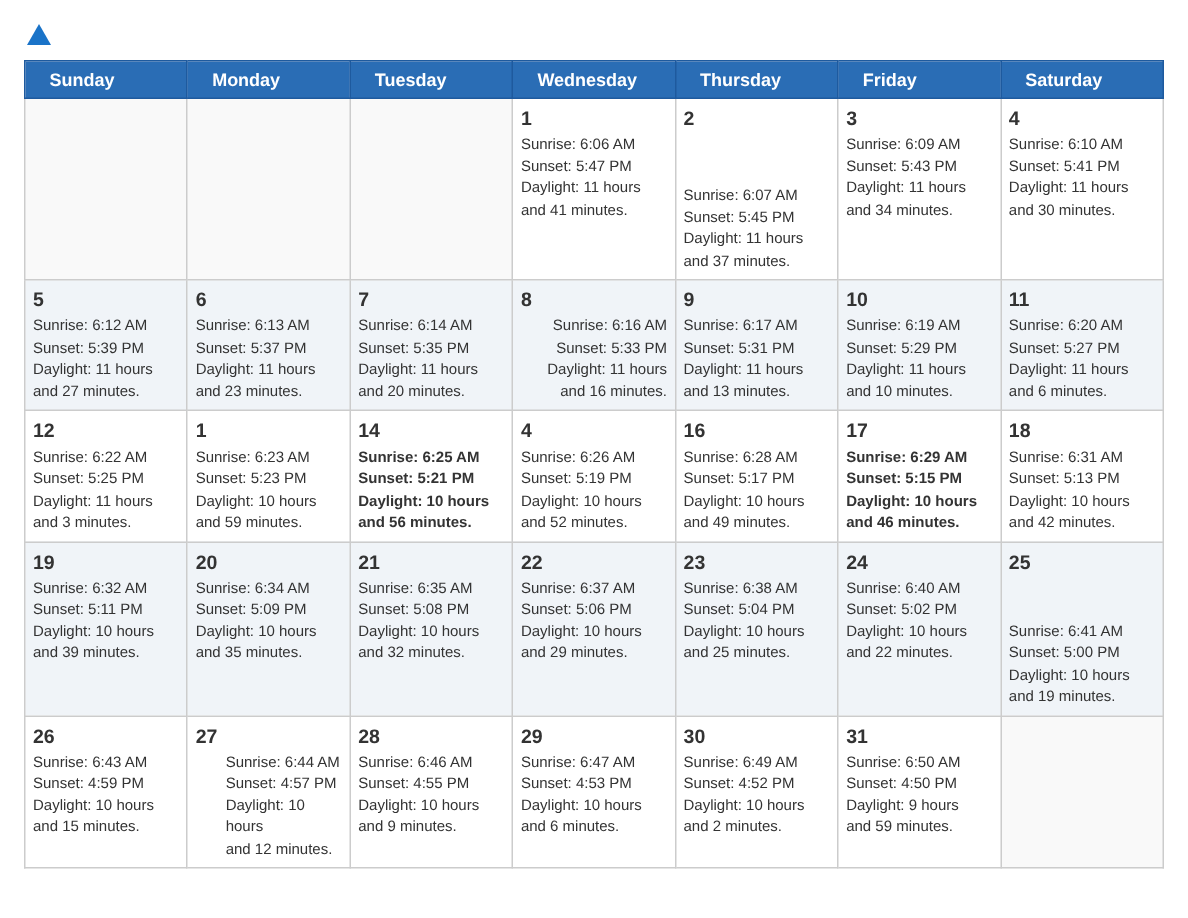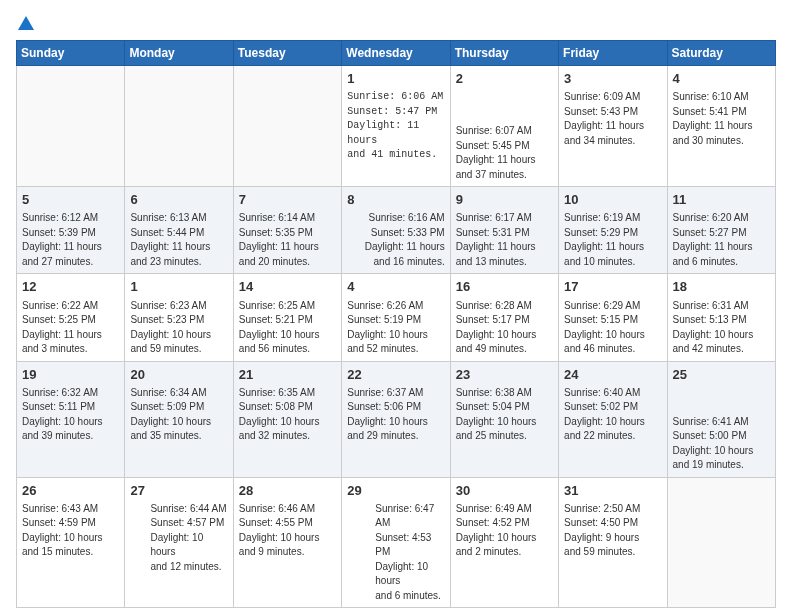--- a/index.html
+++ b/index.html
@@ -59,21 +59,21 @@
     }
     .calendar {
       width: 100%;
       border-collapse: collapse;
       border: 1px solid #ccc;
     }
     .calendar th {
       background: #2a6db5;
       color: #fff;
       font-size: 12px;
-      padding: 5px 4px;
+      padding: 5px 16px;
       text-align: left;
       border: 1px solid #1e5a9e;
       font-weight: bold;
     }
     .calendar td {
       border: 1px solid #ccc;
       vertical-align: top;
       padding: 4px 5px;
       width: 108px;
       min-height: 80px;
@@ -131,21 +131,21 @@
         <th>Saturday</th>
       </tr>
   </thead>
   <tbody id="calendar-body">
       <tr>
         <td class="empty-cell"></td>
         <td class="empty-cell"></td>
         <td class="empty-cell"></td>
         <td>
           <span class="day-number">1</span>
-          <div class="day-info" style="white-space: pre-line; font-family: Liberation Mono, monospace;">Sunrise: 6:06 AM
+          <div class="day-info" style="white-space: pre-line;">Sunrise: 6:06 AM
 Sunset: 5:47 PM
 Daylight: 11 hours
 and 41 minutes.</div>
         </td>
         <td>
           <span class="day-number">2</span>
           <div class="day-info" style="white-space: pre-line; margin-top: 36px;">Sunrise: 6:07 AM
 Sunset: 5:45 PM
 Daylight: 11 hours
 and 37 minutes.</div>
@@ -169,21 +169,21 @@
         <td>
           <span class="day-number">5</span>
           <div class="day-info" style="white-space: pre-line;">Sunrise: 6:12 AM
 Sunset: 5:39 PM
 Daylight: 11 hours
 and 27 minutes.</div>
         </td>
         <td>
           <span class="day-number">6</span>
           <div class="day-info" style="white-space: pre-line;">Sunrise: 6:13 AM
-Sunset: 5:44 PM
+Sunset: 5:37 PM
 Daylight: 11 hours
 and 23 minutes.</div>
         </td>
         <td>
           <span class="day-number">7</span>
           <div class="day-info" style="white-space: pre-line;">Sunrise: 6:14 AM
 Sunset: 5:35 PM
 Daylight: 11 hours
 and 20 minutes.</div>
         </td>
@@ -226,42 +226,42 @@
         </td>
         <td>
           <span class="day-number">1</span>
           <div class="day-info" style="white-space: pre-line;">Sunrise: 6:23 AM
 Sunset: 5:23 PM
 Daylight: 10 hours
 and 59 minutes.</div>
         </td>
         <td>
           <span class="day-number">14</span>
-          <div class="day-info" style="white-space: pre-line;">Sunrise: 6:25 AM
+          <div class="day-info" style="white-space: pre-line; font-weight: bold;">Sunrise: 6:25 AM
 Sunset: 5:21 PM
 Daylight: 10 hours
 and 56 minutes.</div>
         </td>
         <td>
           <span class="day-number">4</span>
           <div class="day-info" style="white-space: pre-line;">Sunrise: 6:26 AM
 Sunset: 5:19 PM
 Daylight: 10 hours
 and 52 minutes.</div>
         </td>
         <td>
           <span class="day-number">16</span>
           <div class="day-info" style="white-space: pre-line;">Sunrise: 6:28 AM
 Sunset: 5:17 PM
 Daylight: 10 hours
 and 49 minutes.</div>
         </td>
         <td>
           <span class="day-number">17</span>
-          <div class="day-info" style="white-space: pre-line;">Sunrise: 6:29 AM
+          <div class="day-info" style="white-space: pre-line; font-weight: bold;">Sunrise: 6:29 AM
 Sunset: 5:15 PM
 Daylight: 10 hours
 and 46 minutes.</div>
         </td>
         <td>
           <span class="day-number">18</span>
           <div class="day-info" style="white-space: pre-line;">Sunrise: 6:31 AM
 Sunset: 5:13 PM
 Daylight: 10 hours
 and 42 minutes.</div>
@@ -335,35 +335,35 @@
         </td>
         <td>
           <span class="day-number">28</span>
           <div class="day-info" style="white-space: pre-line;">Sunrise: 6:46 AM
 Sunset: 4:55 PM
 Daylight: 10 hours
 and 9 minutes.</div>
         </td>
         <td>
           <span class="day-number">29</span>
-          <div class="day-info" style="white-space: pre-line; margin-left: 28px;">Sunrise: 6:47 AM
+          <div class="day-info" style="white-space: pre-line;">Sunrise: 6:47 AM
 Sunset: 4:53 PM
 Daylight: 10 hours
 and 6 minutes.</div>
         </td>
         <td>
           <span class="day-number">30</span>
           <div class="day-info" style="white-space: pre-line;">Sunrise: 6:49 AM
 Sunset: 4:52 PM
 Daylight: 10 hours
 and 2 minutes.</div>
         </td>
         <td>
           <span class="day-number">31</span>
-          <div class="day-info" style="white-space: pre-line;">Sunrise: 2:50 AM
+          <div class="day-info" style="white-space: pre-line;">Sunrise: 6:50 AM
 Sunset: 4:50 PM
 Daylight: 9 hours
 and 59 minutes.</div>
         </td>
         <td class="empty-cell"></td>
       </tr>
     </tbody>
 </table>
 
 </body></html>

